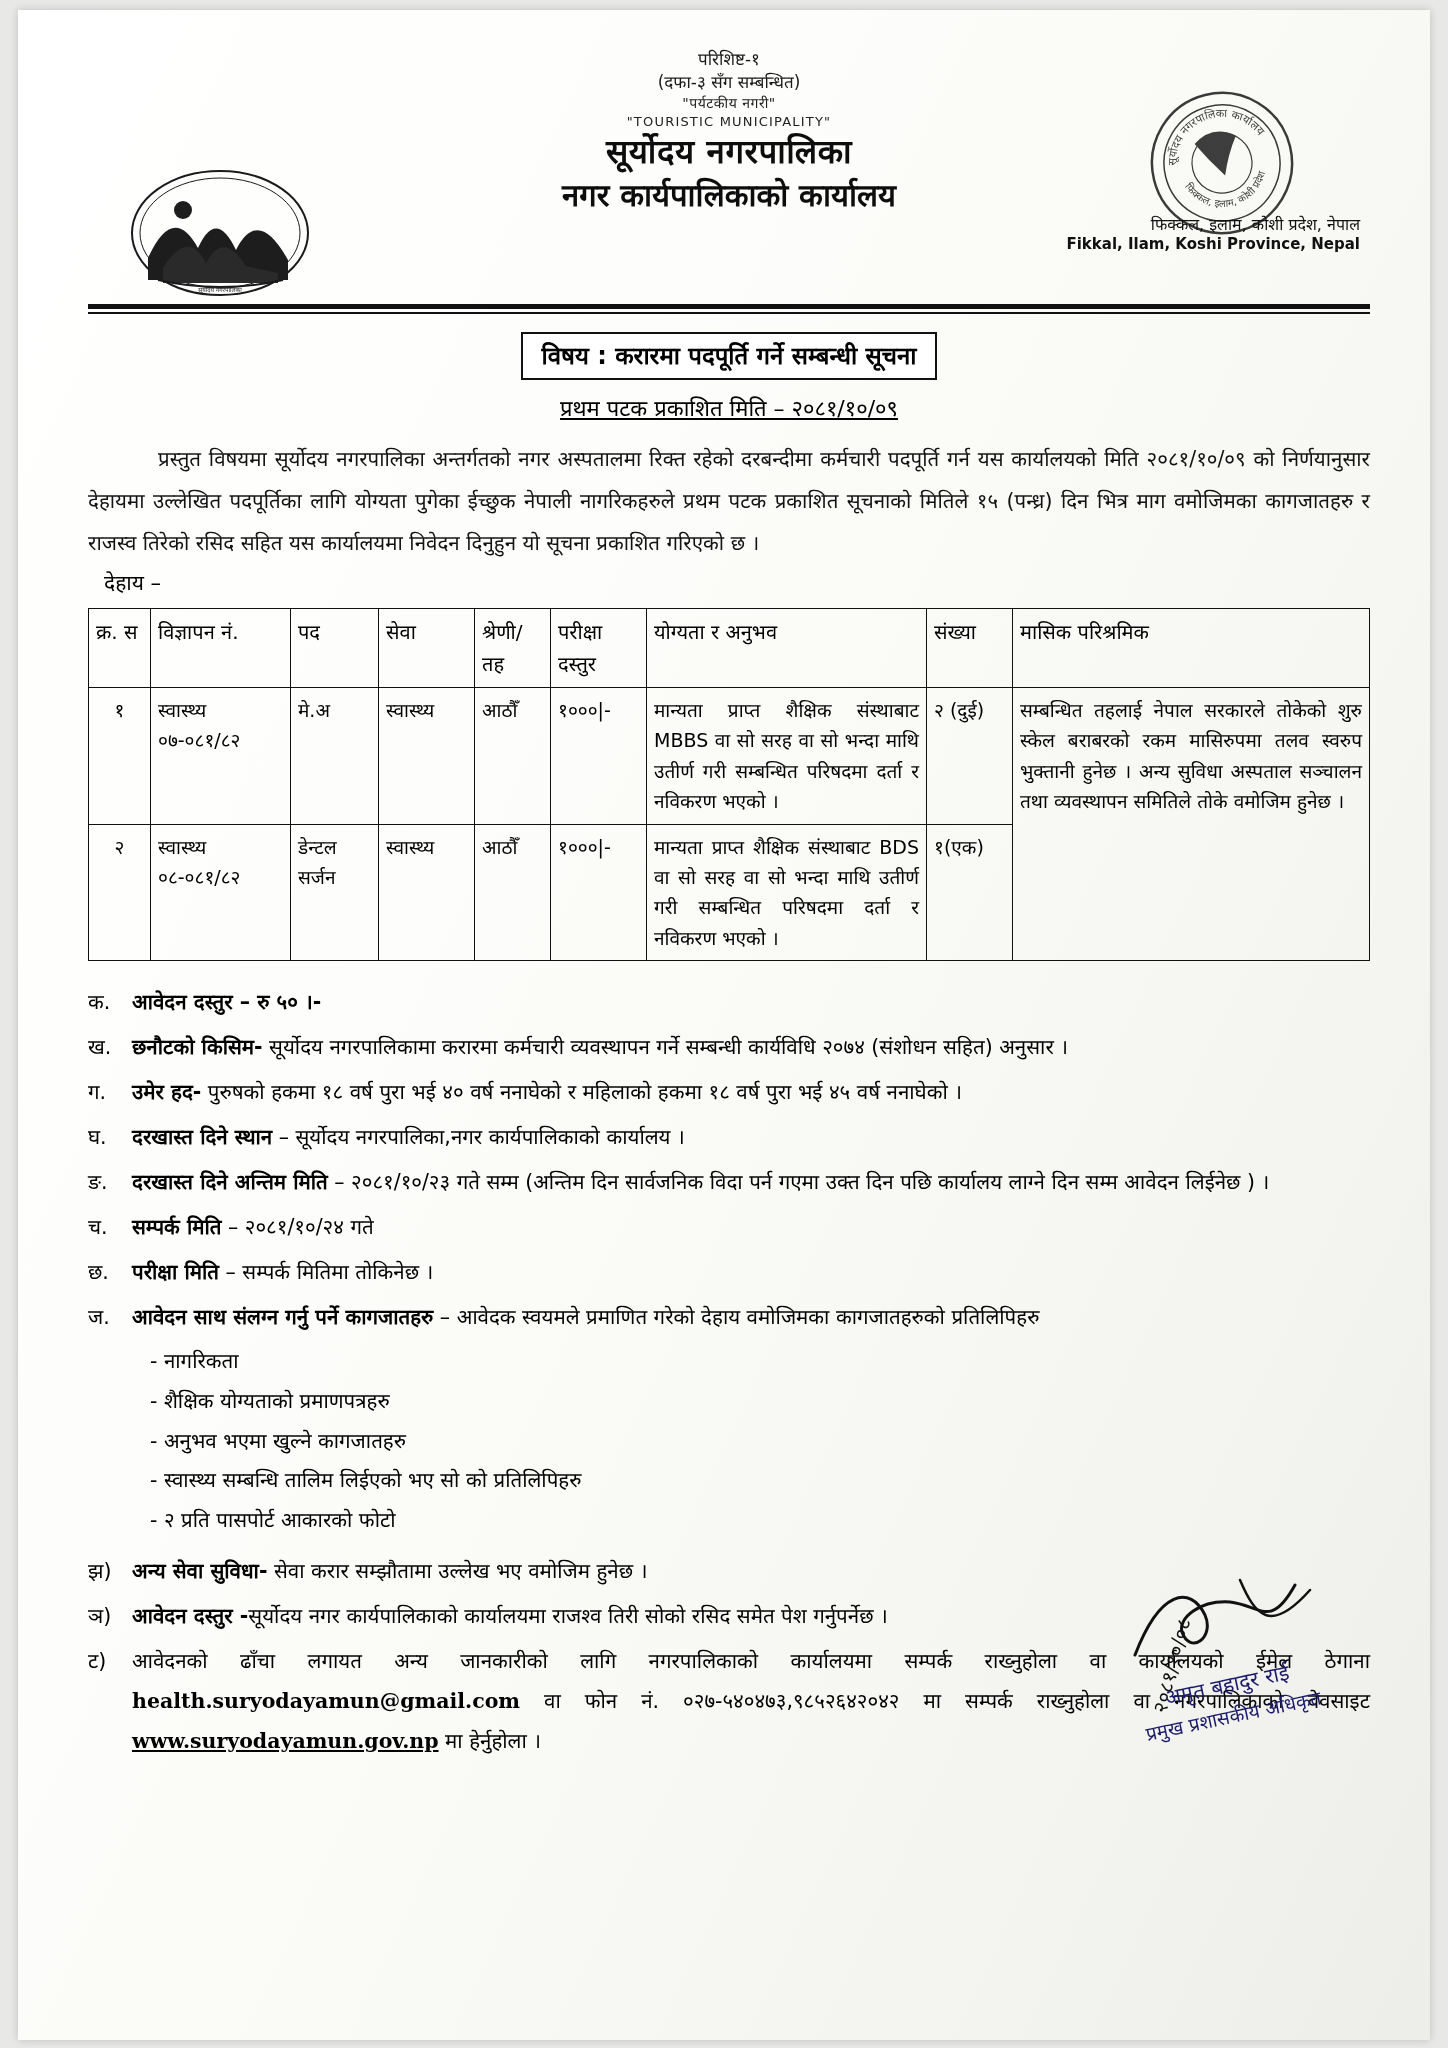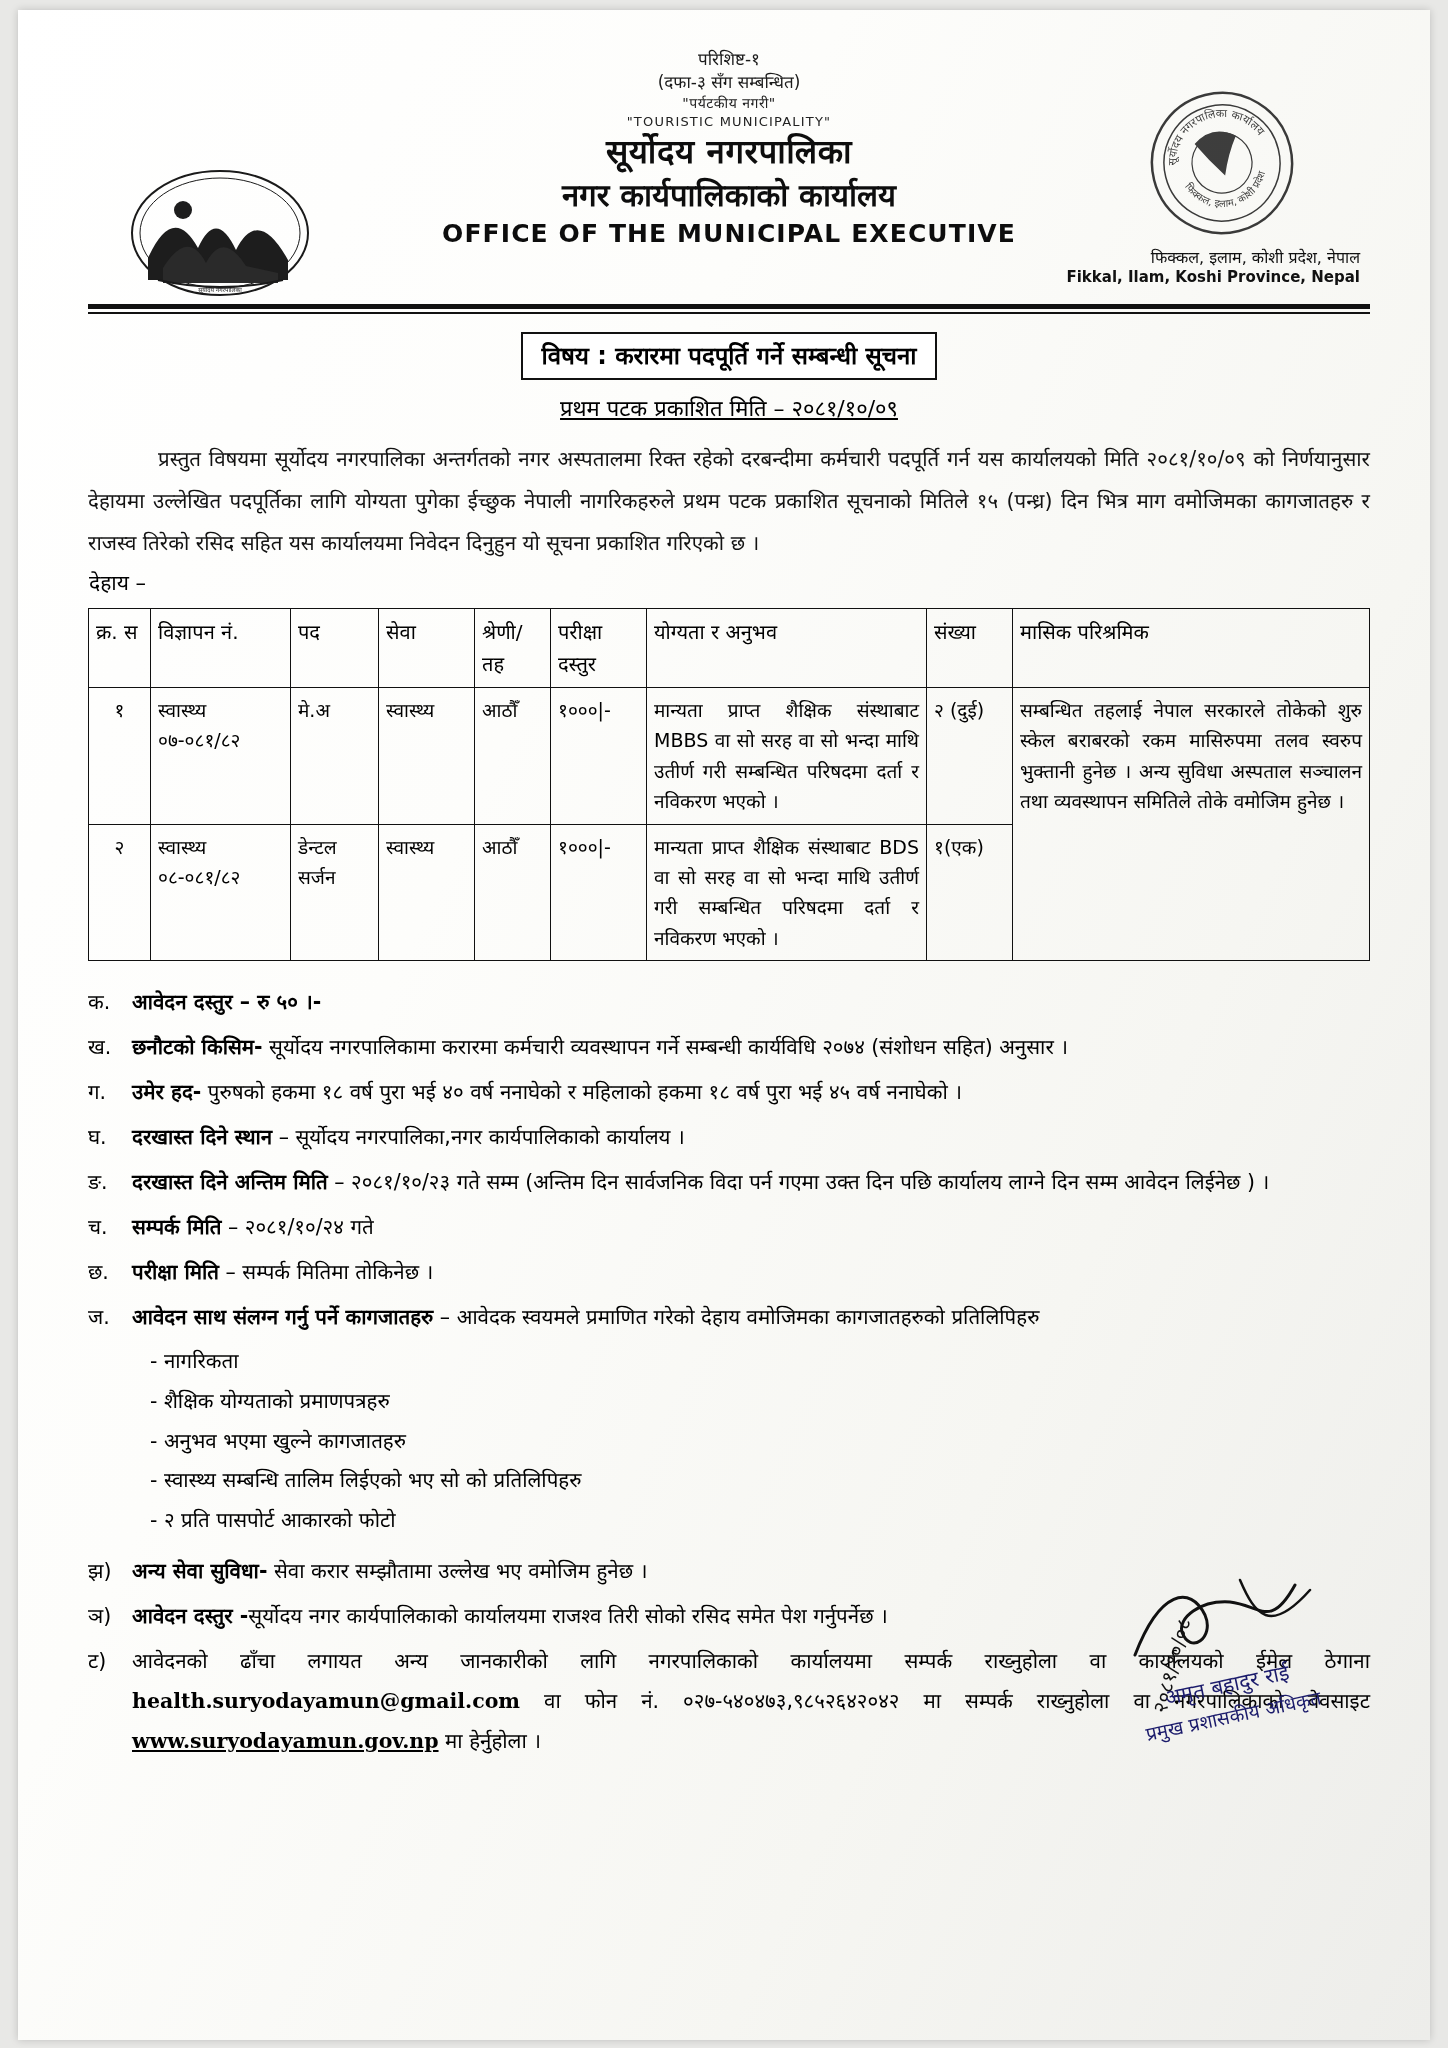--- a/index.html
+++ b/index.html
@@ -61,21 +61,21 @@
   .pubdate { text-align:center; font-size:22px; margin:12px 0 16px 0; text-decoration:underline; }
 
   
   .para {
     font-size:20.5px; line-height:2.05;
     text-align:justify; text-justify:inter-word;
     color:#121212;
     margin-bottom:4px;
   }
   .para .indent { display:inline-block; width:70px; }
-  .dehaya { font-size:21px; margin:4px 0 12px 1px; }
+  .dehaya { font-size:21px; margin:4px 0 12px 16px; }
 
   
   table.main {
     width:100%;
     border-collapse:collapse;
     table-layout:fixed;
     font-size:19px;
     padding-left:12px;
   }
   table.main th, table.main td {
@@ -159,21 +159,20 @@
         </svg>
       </div>
 
       <div class="hdr-top">
         <div class="t-small">परिशिष्ट-१</div>
         <div class="t-small">(दफा-३ सँग सम्बन्धित)</div>
         <div class="t-quote">"पर्यटकीय नगरी"</div>
         <div class="t-quote2">"TOURISTIC MUNICIPALITY"</div>
         <div class="t-np-title">सूर्योदय नगरपालिका</div>
         <div class="t-np-sub">नगर कार्यपालिकाको कार्यालय</div>
-        <div class="t-en-sub">OFFICE OF THE MUNICIPAL EXECUTIVE</div>
       </div>
       <div class="addr">
         <div>फिक्कल, इलाम, कोशी प्रदेश, नेपाल</div>
         <div class="en">Fikkal, Ilam, Koshi Province, Nepal</div>
       </div>
     </div>
 
     <div class="rule"></div>
     <div class="rule2"></div>
 

